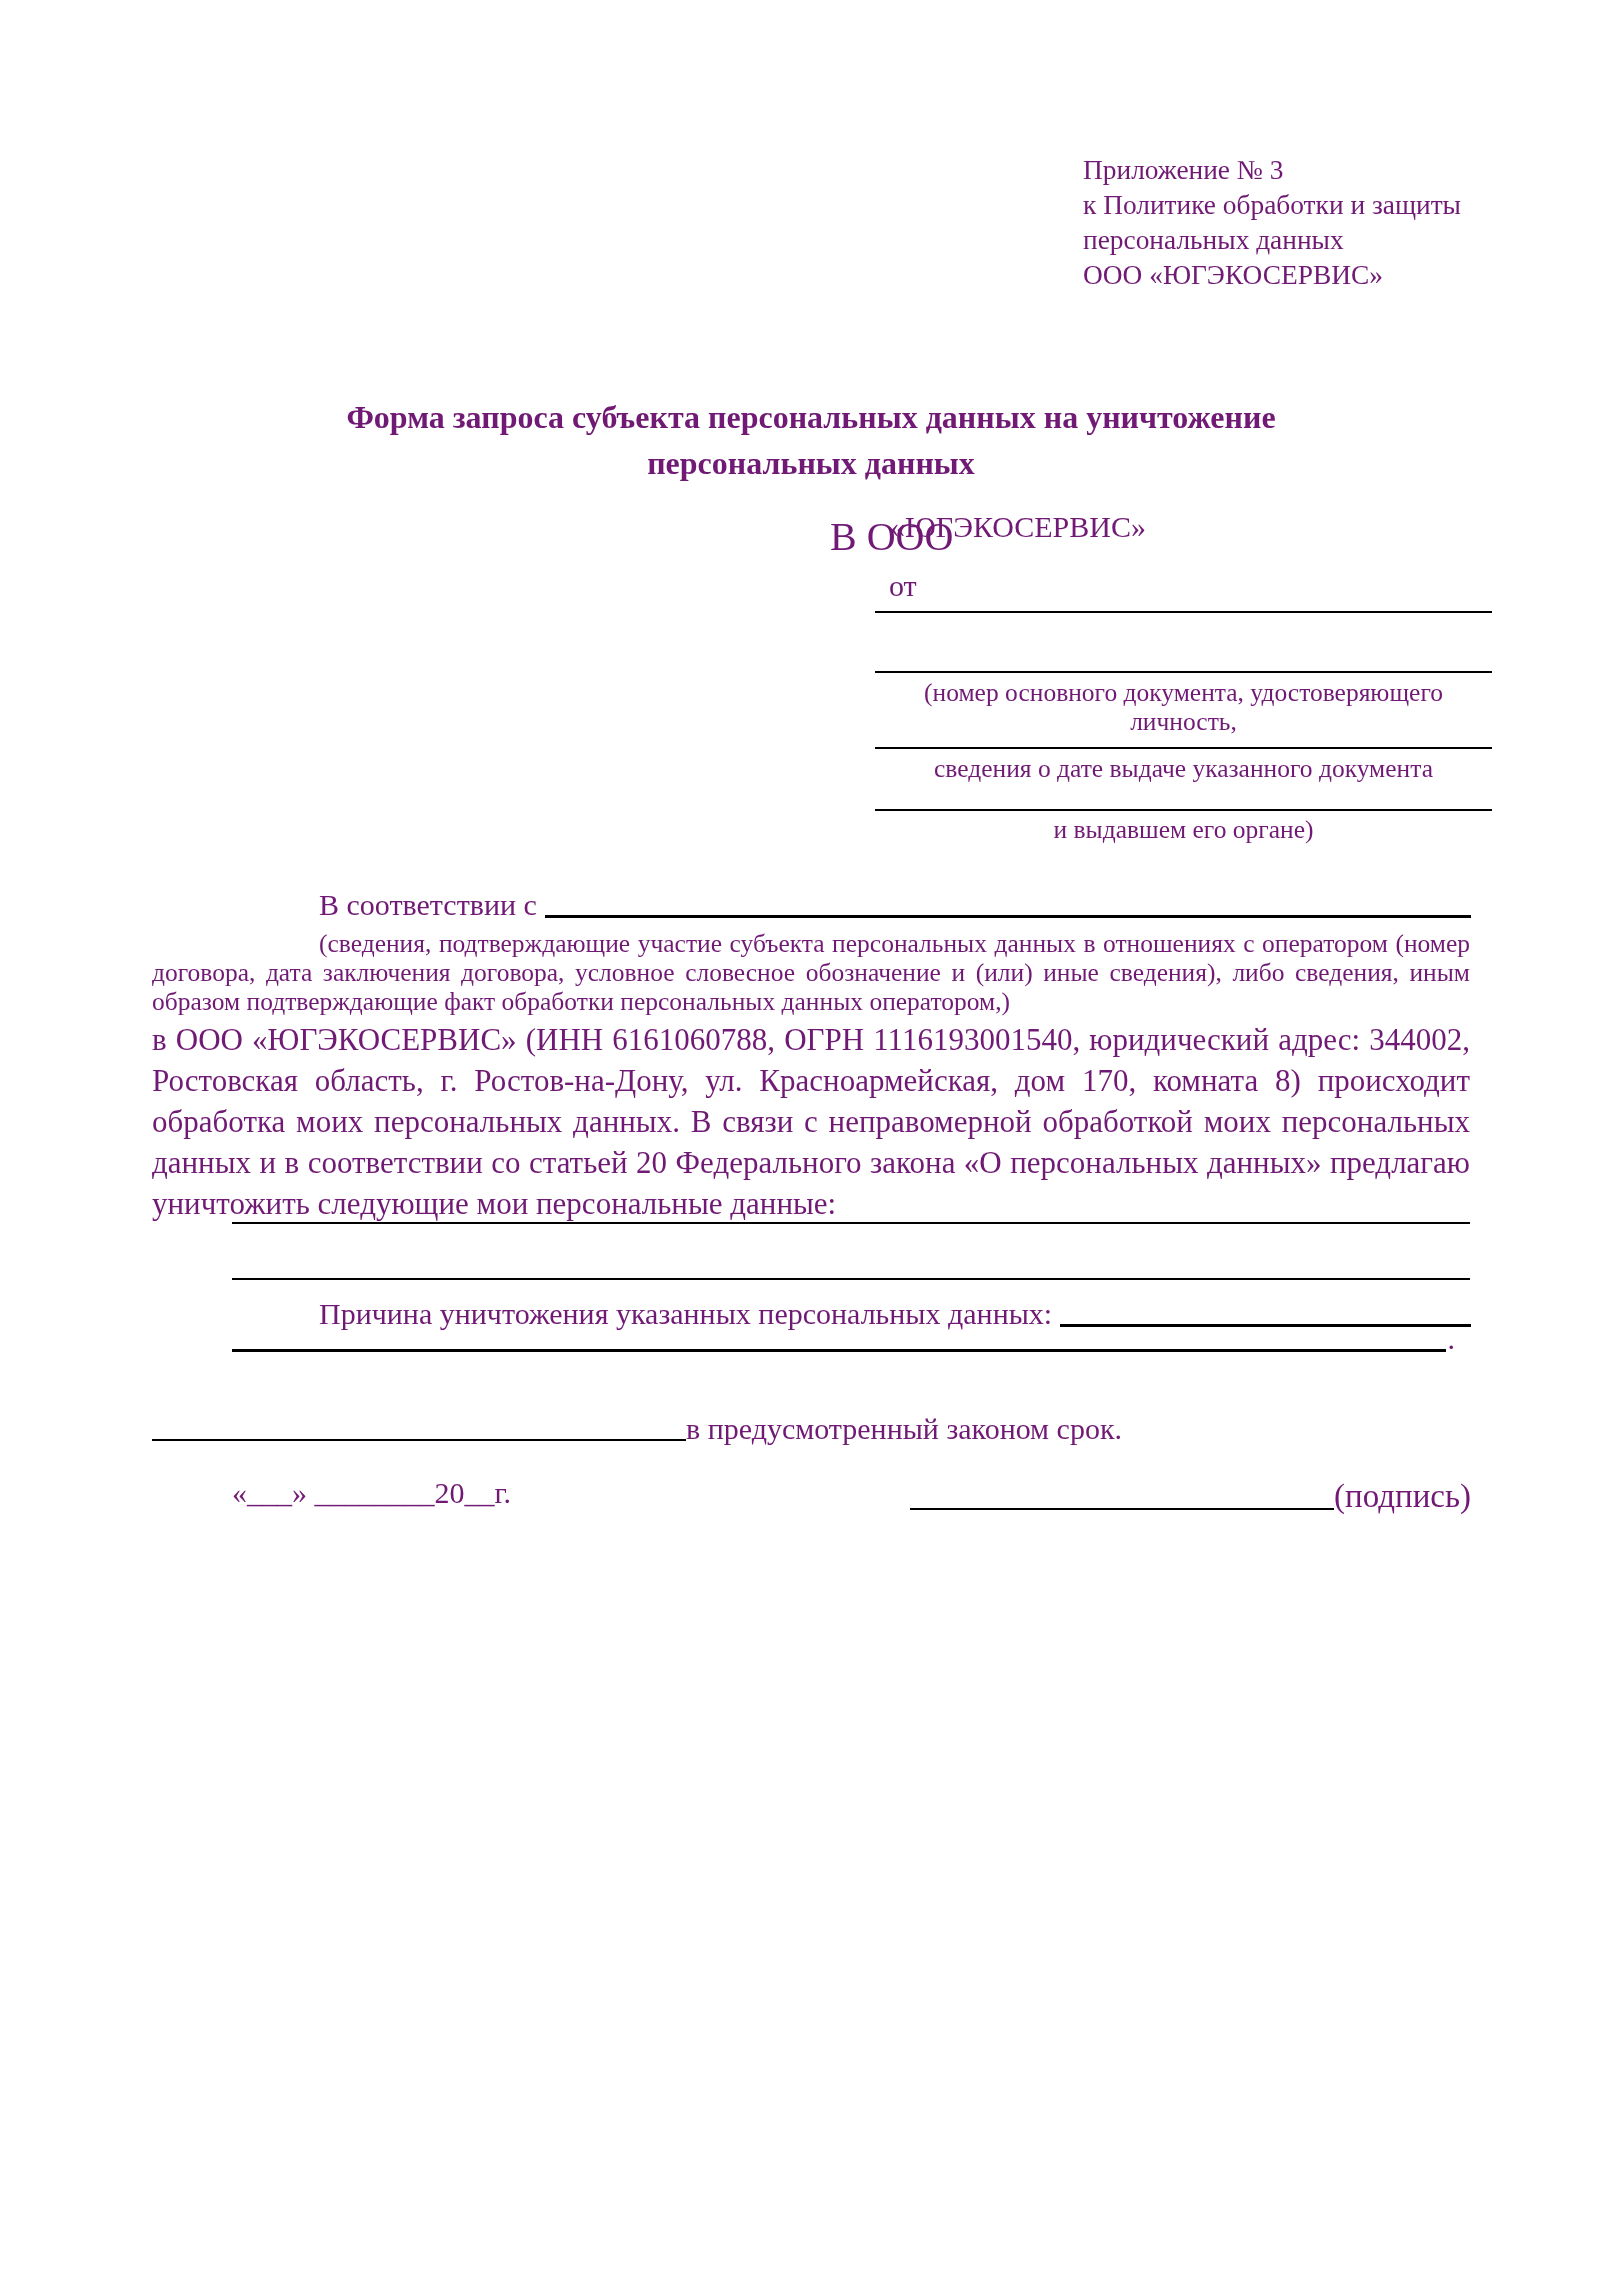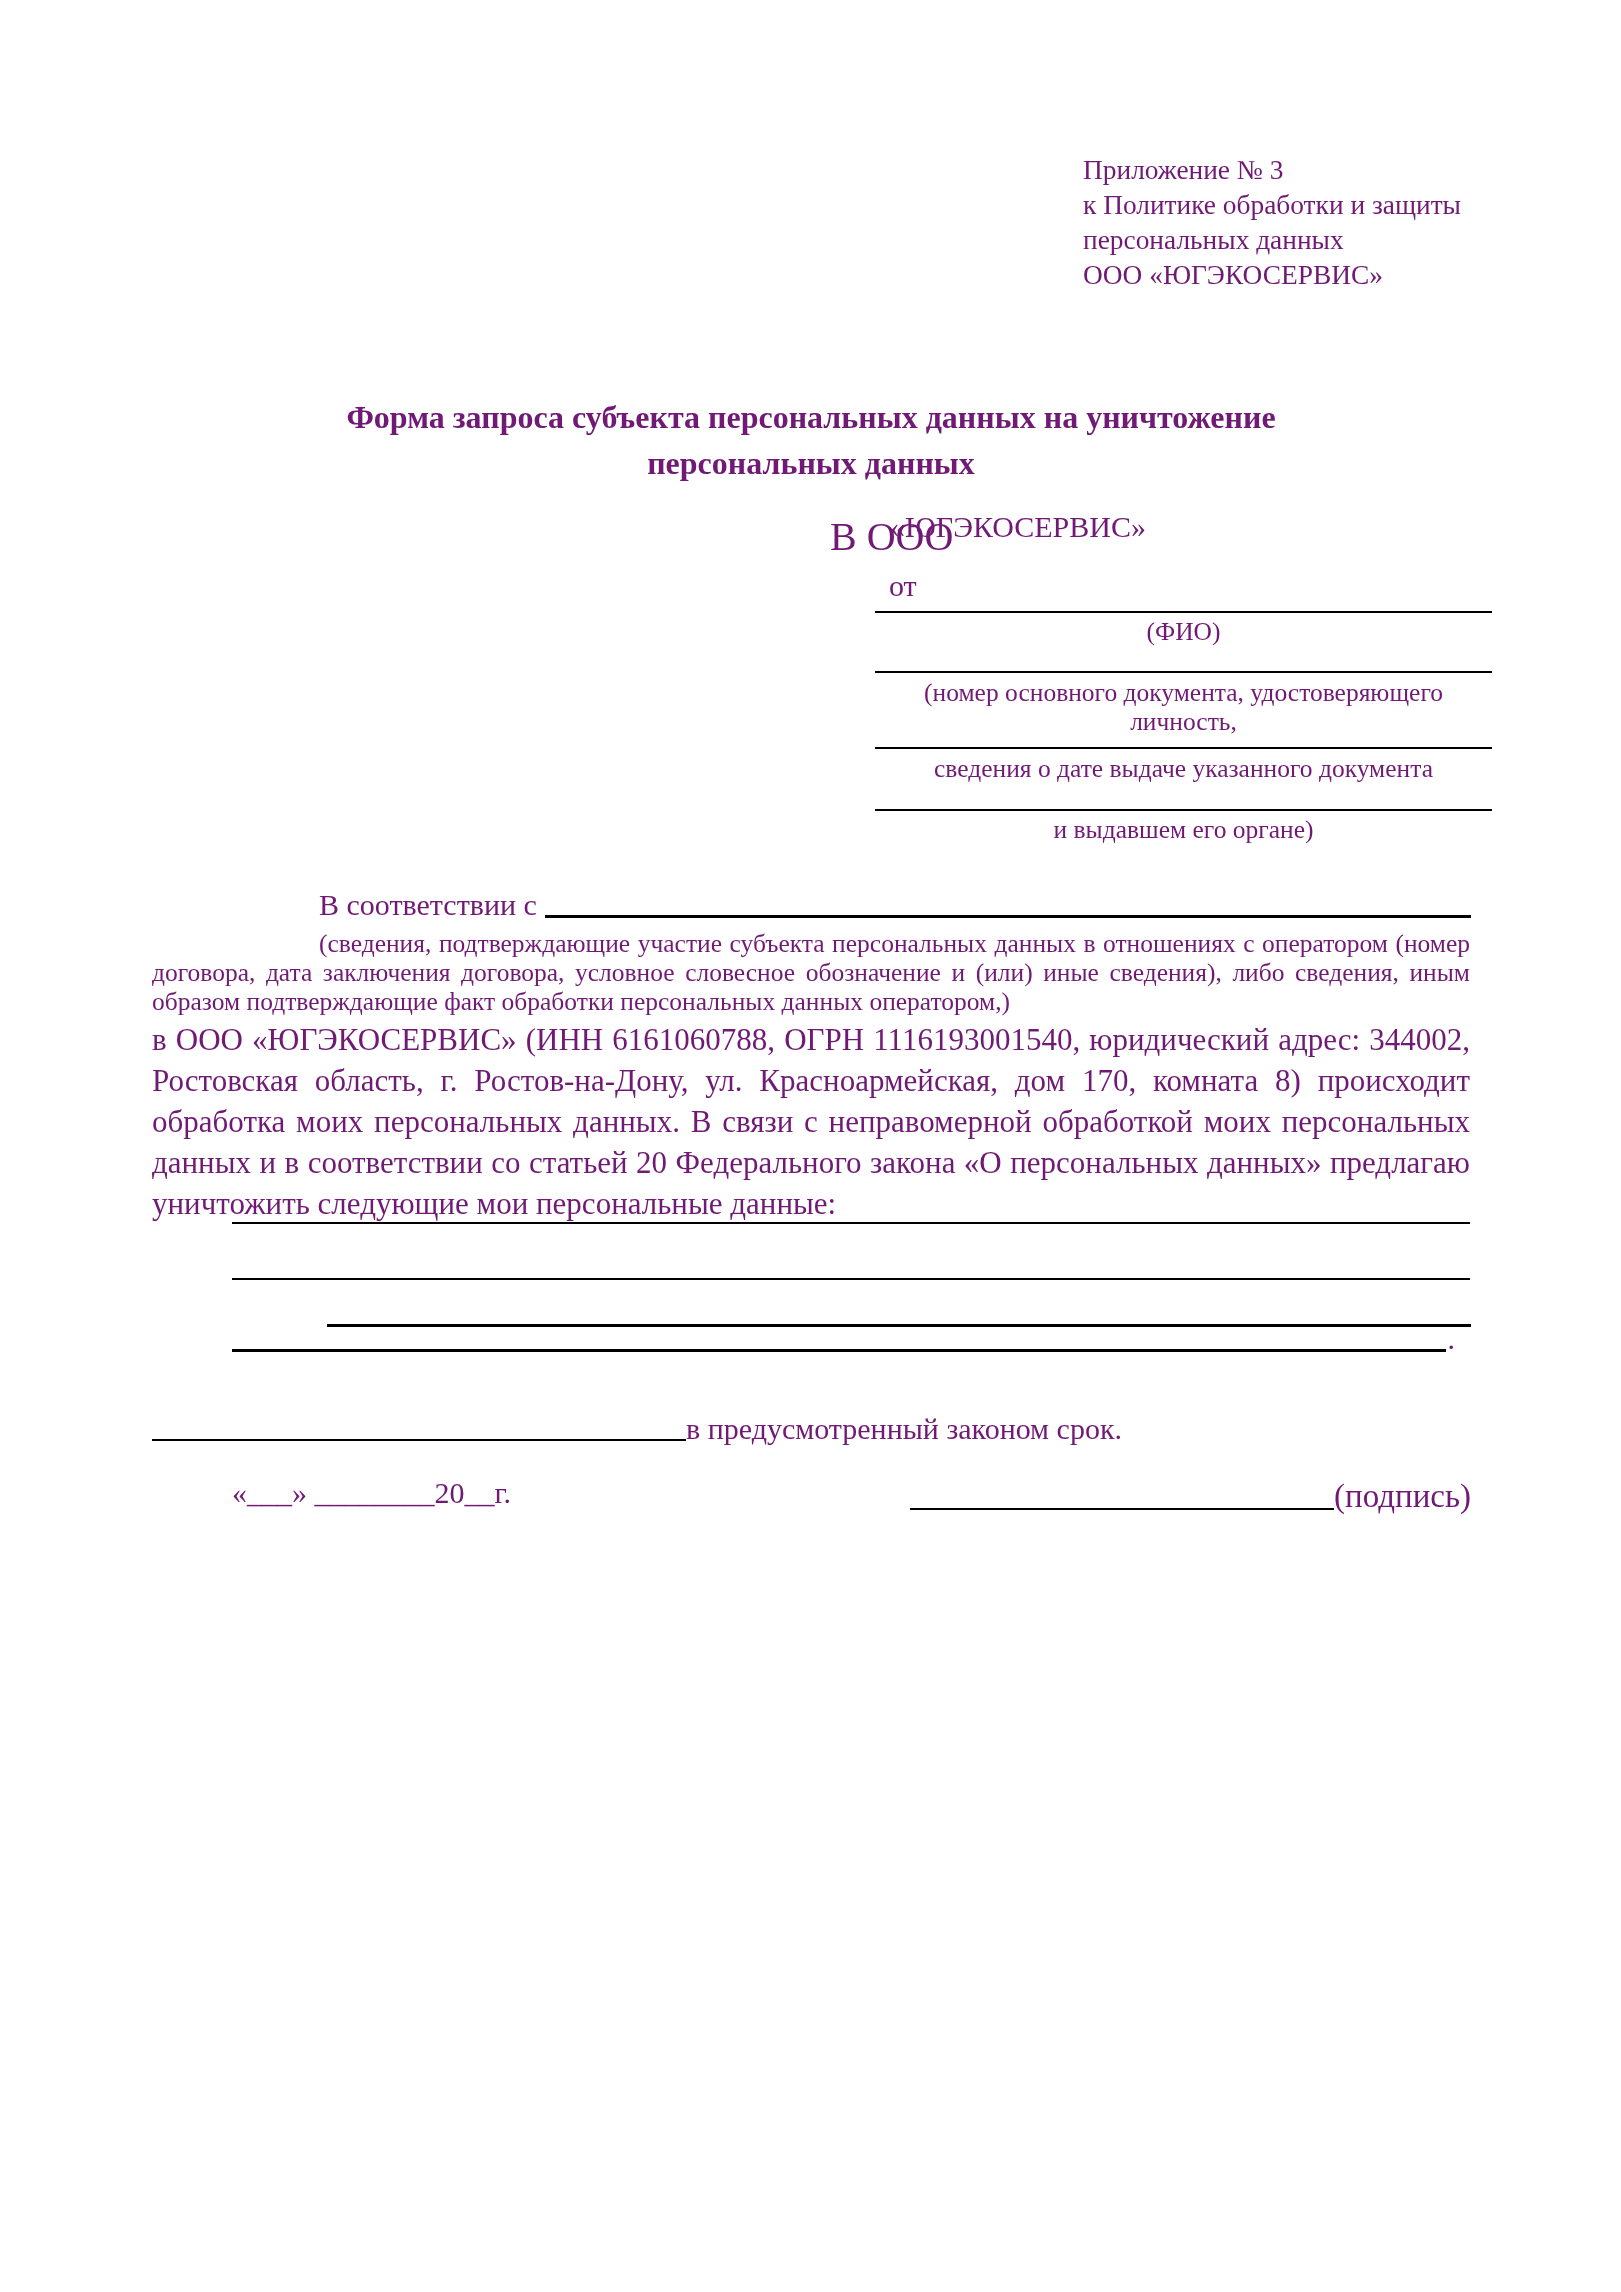--- a/index.html
+++ b/index.html
@@ -59,21 +59,20 @@
   <div class="abs doc-title">
     <div>Форма запроса субъекта персональных данных на уничтожение</div>
     <div>персональных данных</div>
   </div>
 
   <div class="abs addr-1">В ООО</div>
   <div class="abs addr-2">«ЮГЭКОСЕРВИС»</div>
   <div class="abs addr-3">от</div>
 
   <div class="abs fline" style="top:611px;"></div>
-  <div class="abs fcap" style="top:617px;">(ФИО)</div>
 
   <div class="abs fline" style="top:671px;"></div>
   <div class="abs fcap" style="top:678px;">(номер основного документа, удостоверяющего личность,</div>
 
   <div class="abs fline" style="top:747px;"></div>
   <div class="abs fcap" style="top:754px;">сведения о дате выдаче указанного документа</div>
 
   <div class="abs fline" style="top:809px;"></div>
   <div class="abs fcap" style="top:815px;">и выдавшем его органе)</div>
 
@@ -83,20 +82,21 @@
   </div>
 
   <div class="abs note-par">(сведения, подтверждающие участие субъекта персональных данных в отношениях с оператором (номер договора, дата заключения договора, условное словесное обозначение и (или) иные сведения), либо сведения, иным образом подтверждающие факт обработки персональных данных оператором,)</div>
 
   <div class="abs body-par">в ООО «ЮГЭКОСЕРВИС» (ИНН 6161060788, ОГРН 1116193001540, юридический адрес: 344002, Ростовская область, г. Ростов-на-Дону, ул. Красноармейская, дом 170, комната 8) происходит обработка моих персональных данных. В связи с неправомерной обработкой моих персональных данных и в соответствии со статьей 20 Федерального закона «О персональных данных» предлагаю уничтожить следующие мои персональные данные:</div>
 
   <div class="abs blank-1"></div>
   <div class="abs blank-2"></div>
 
   <div class="abs row-flex reason">
+    <span>Причина уничтожения указанных персональных данных:</span>
     <span class="fill"></span>
   </div>
   <div class="abs row-flex reason-2">
     <span class="fill" style="margin-left:0;"></span>
     <span class="dot">.</span>
   </div>
 
   <div class="abs row-flex response-2">
     <span class="pad"></span>
     <span class="txt">в предусмотренный законом срок.</span>

